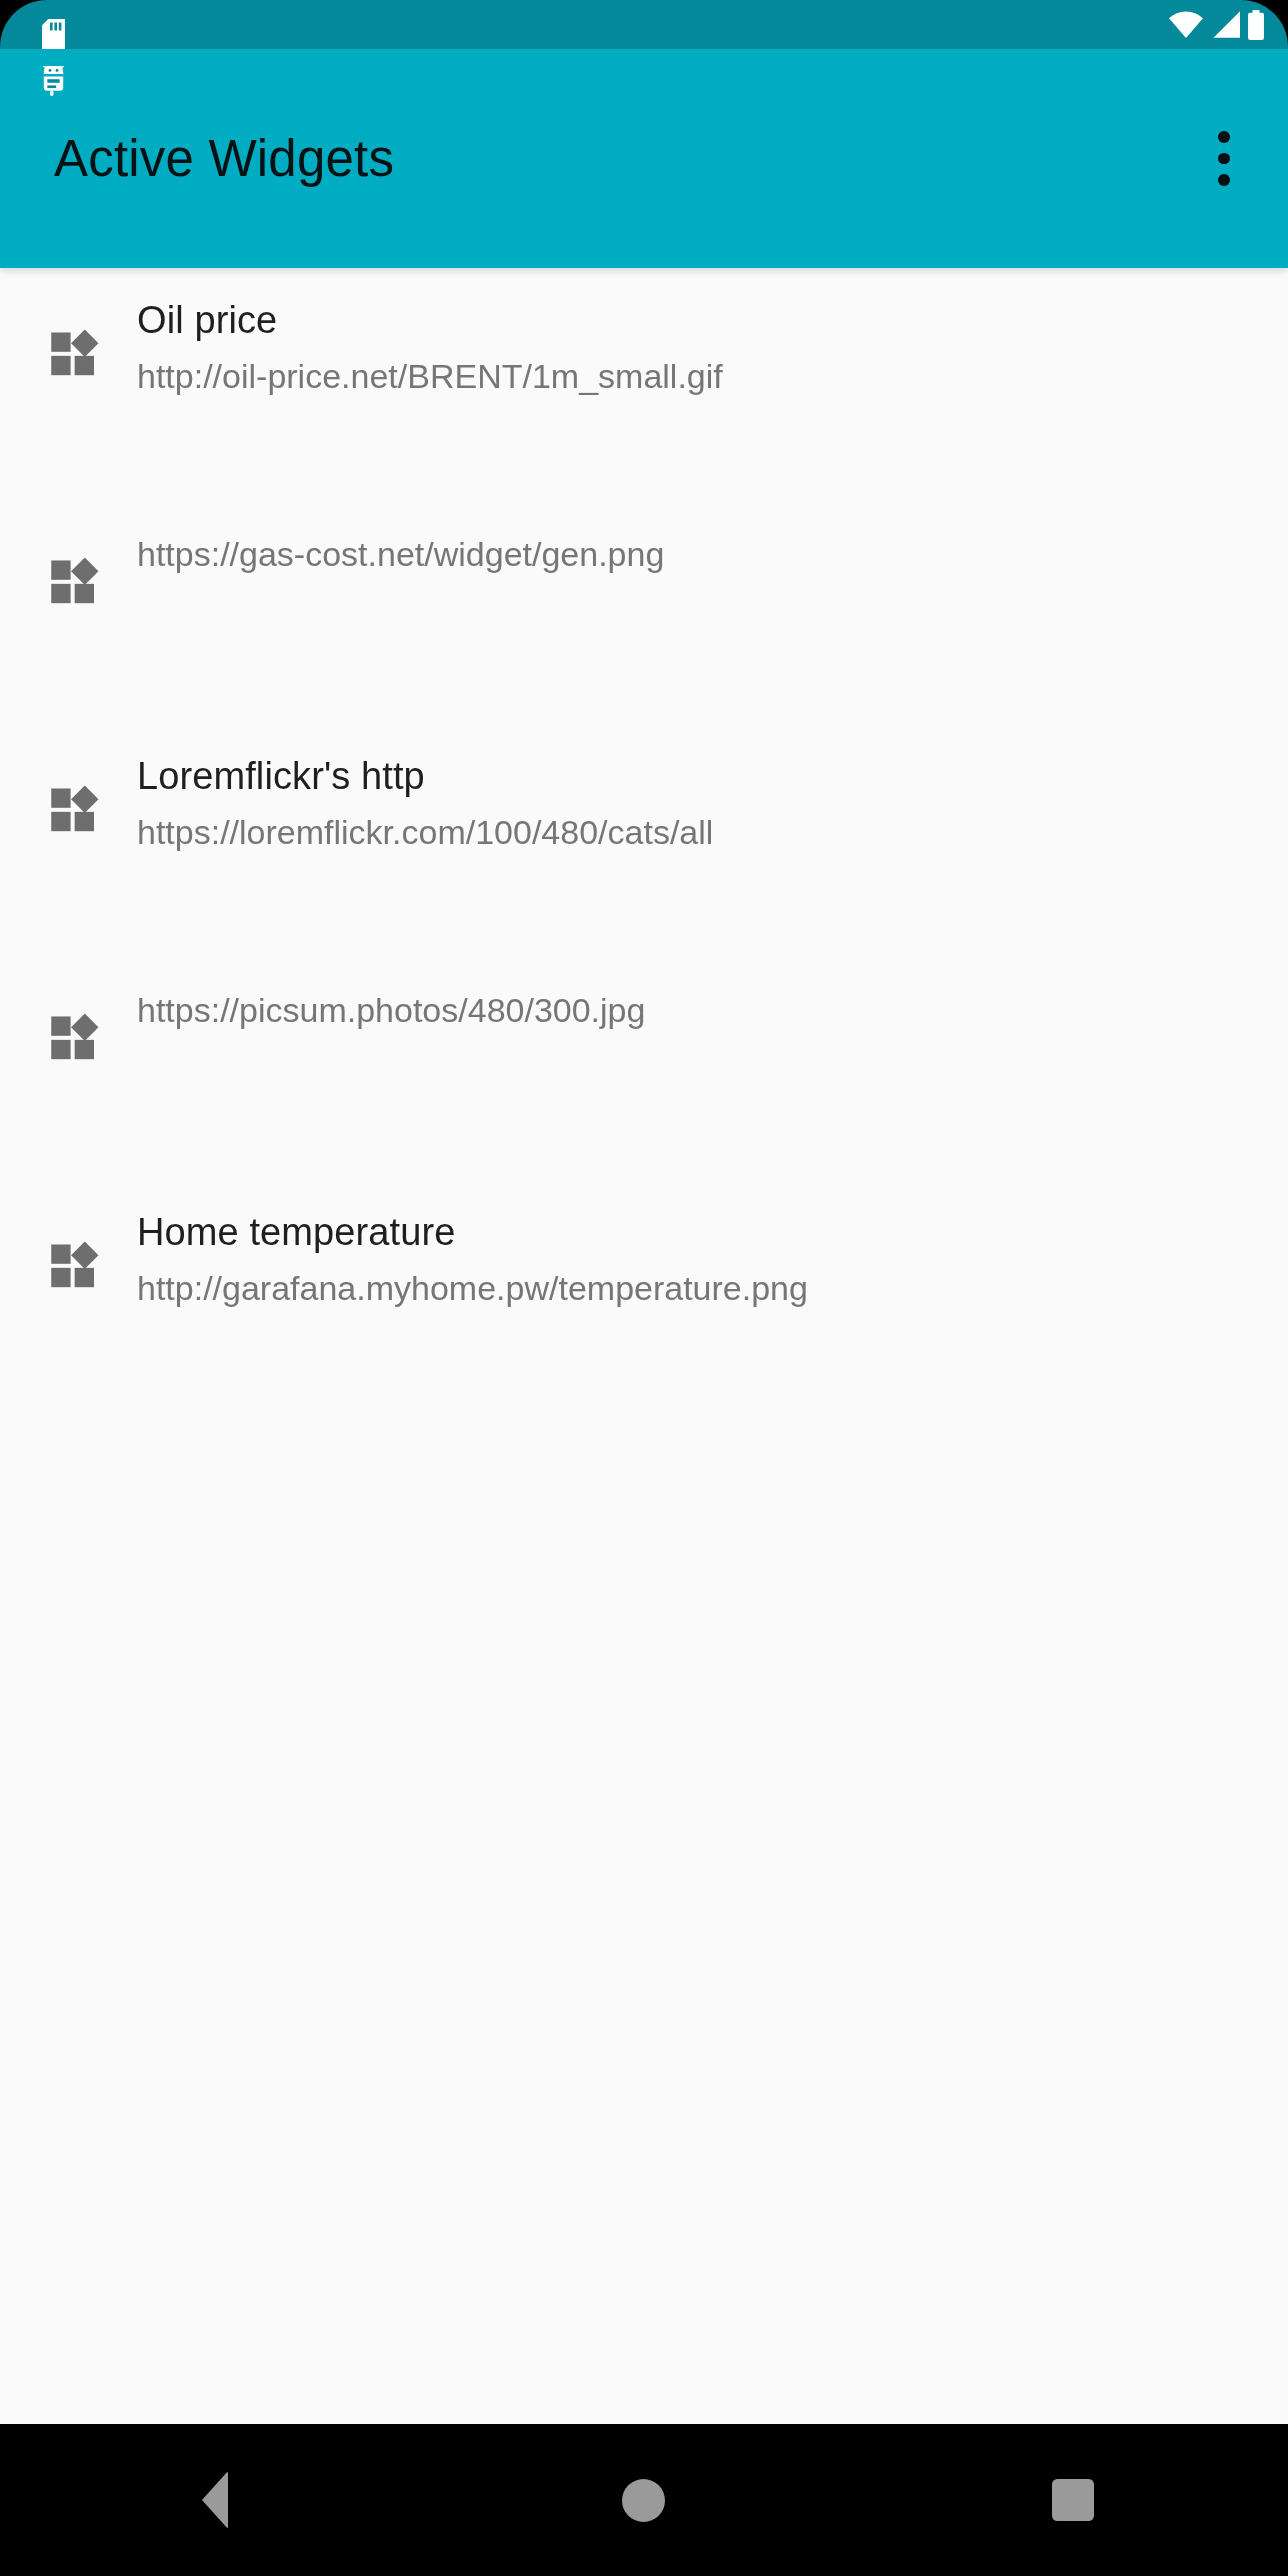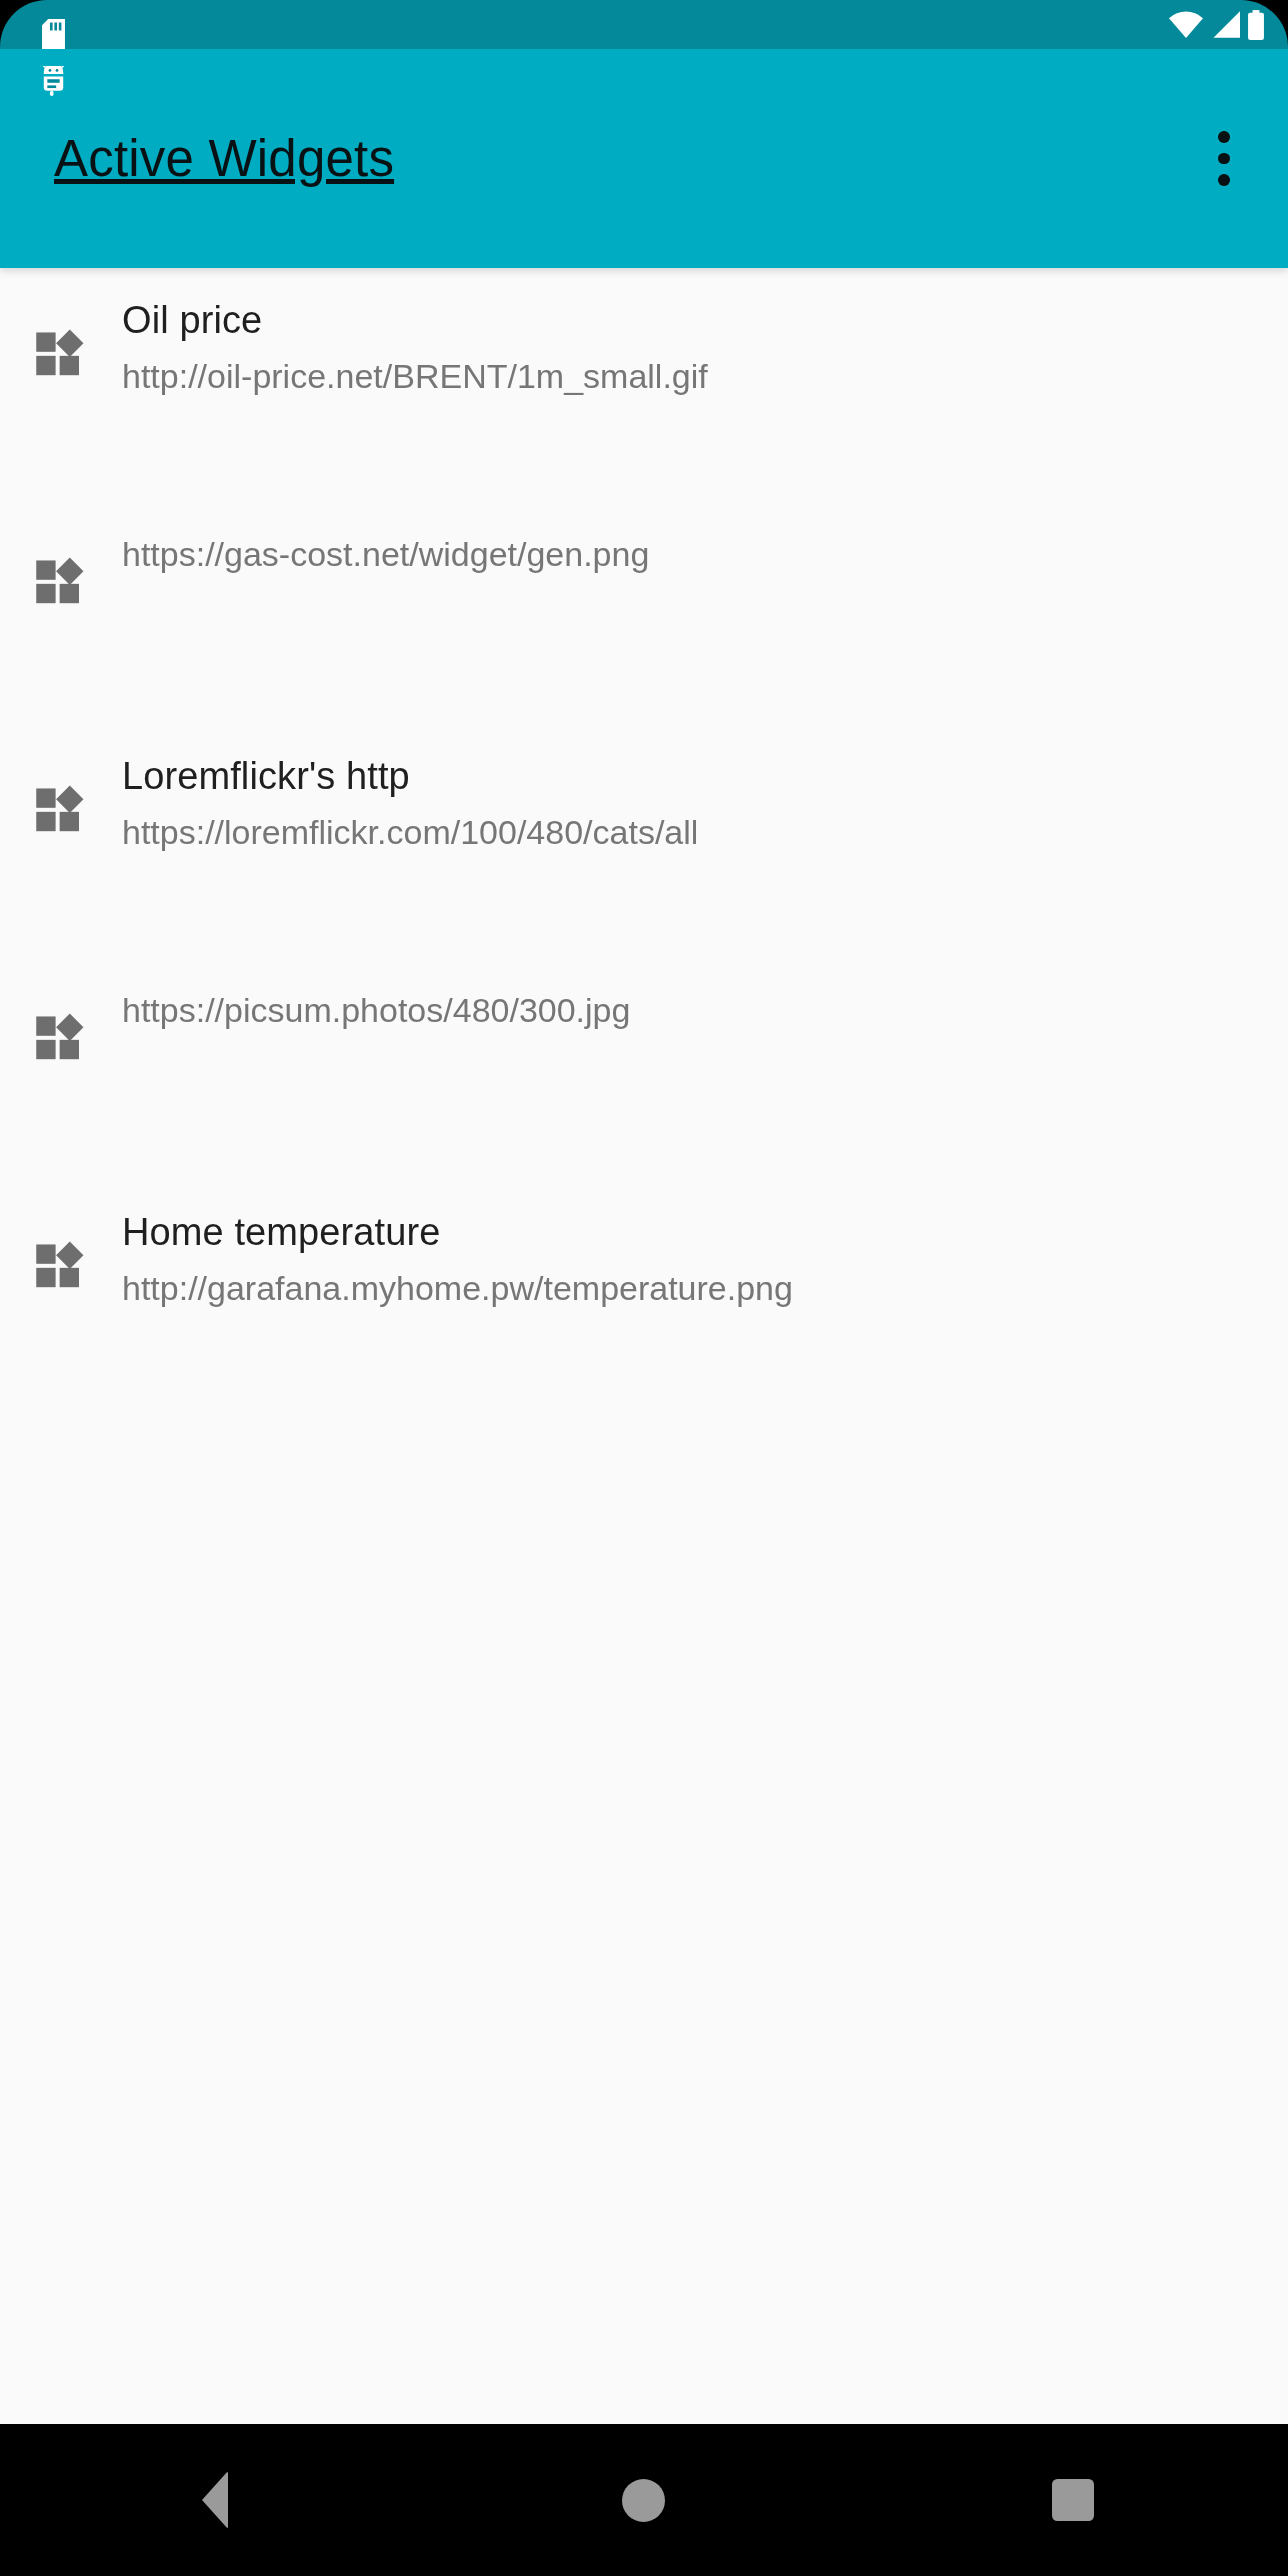--- a/index.html
+++ b/index.html
@@ -87,21 +87,20 @@
     left: 54px;
     top: 0;
     height: 219px;
     display: flex;
     align-items: center;
     color: #081214;
     font-size: 51px;
     font-weight: 400;
     letter-spacing: 0.2px;
     white-space: nowrap;
-    text-decoration: underline;
   }
   #overflow-menu-button {
     position: absolute;
     right: 19.7px;
     top: 0;
     height: 219px;
     width: 89px;
     display: flex;
     flex-direction: column;
     align-items: center;
@@ -125,21 +124,21 @@
     height: 2156px;
     background: #FAFAFA;
     z-index: 10;
     overflow: hidden;
   }
   .list-item {
     position: relative;
     height: 228px;
     display: flex;
     align-items: flex-start;
-    padding-left: 0;
+    padding-left: 15px;
     box-sizing: border-box;
     cursor: pointer;
   }
   .item-icon-wrap {
     width: 122px;
     flex: 0 0 122px;
     display: flex;
     justify-content: center;
     padding-top: 55px;
     box-sizing: border-box;

